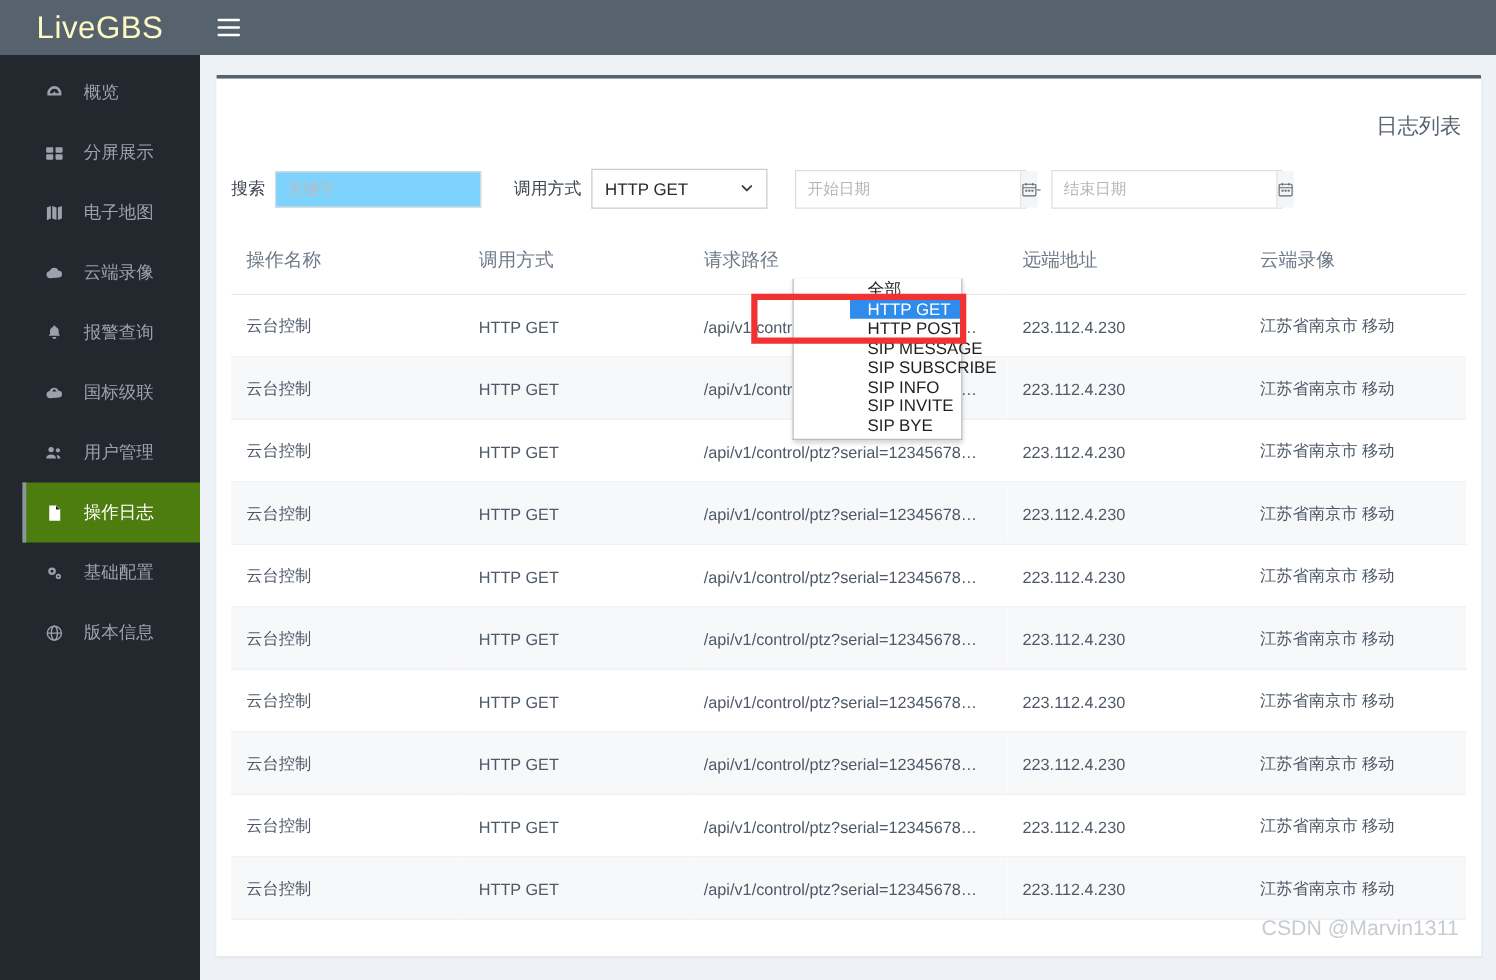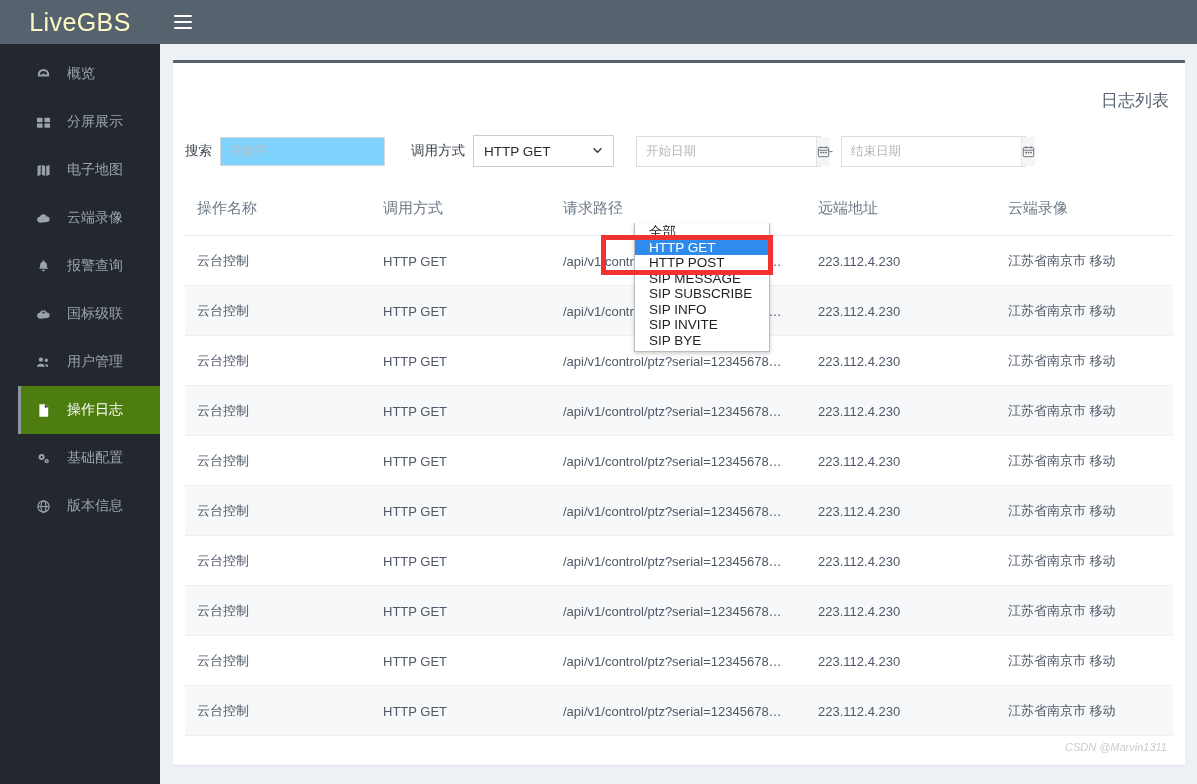--- a/index.html
+++ b/index.html
@@ -187,39 +187,39 @@
     padding: 1px 0 3px 0;
   }
   .dd-opt {
     height: 15.5px;
     line-height: 15.5px;
     padding: 0 0 0 14px;
     font-size: 13.5px;
     color: #1f1f1f;
     white-space: nowrap;
     cursor: pointer;
+    margin-left: 45px;
   }
   .dd-opt.selected { background: #2f8ced; color: #ffffff; }
 
   
   .red-box {
     position: absolute;
     left: 428px; top: 172px;
     width: 172px; height: 40px;
     border: 5px solid #f03232;
     z-index: 60;
     pointer-events: none;
   }
 
   
   .watermark {
     position: absolute; right: 18px; bottom: 12px;
-    font-size: 11px; color: #c8ccd1;
+    font-size: 17px; color: #c8ccd1;
     z-index: 5;
-    font-style: italic;
   }
 </style>
 </head>
 <body>
 
 <div id="app">
 
   <div class="sidebar">
     <div class="brand">
       <span>LiveGBS</span>

